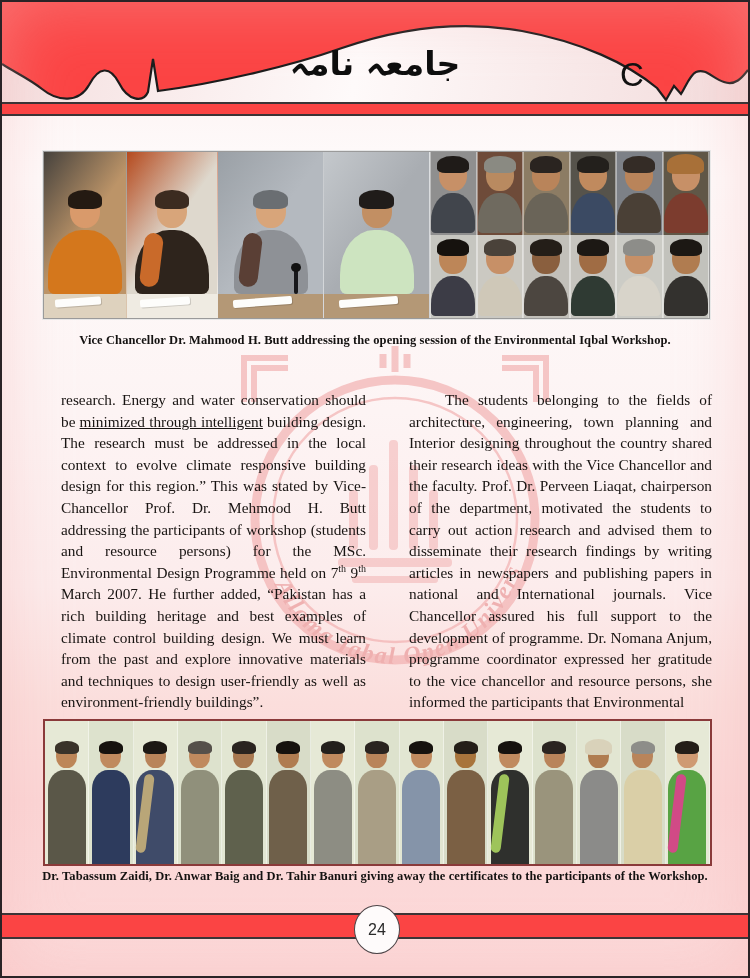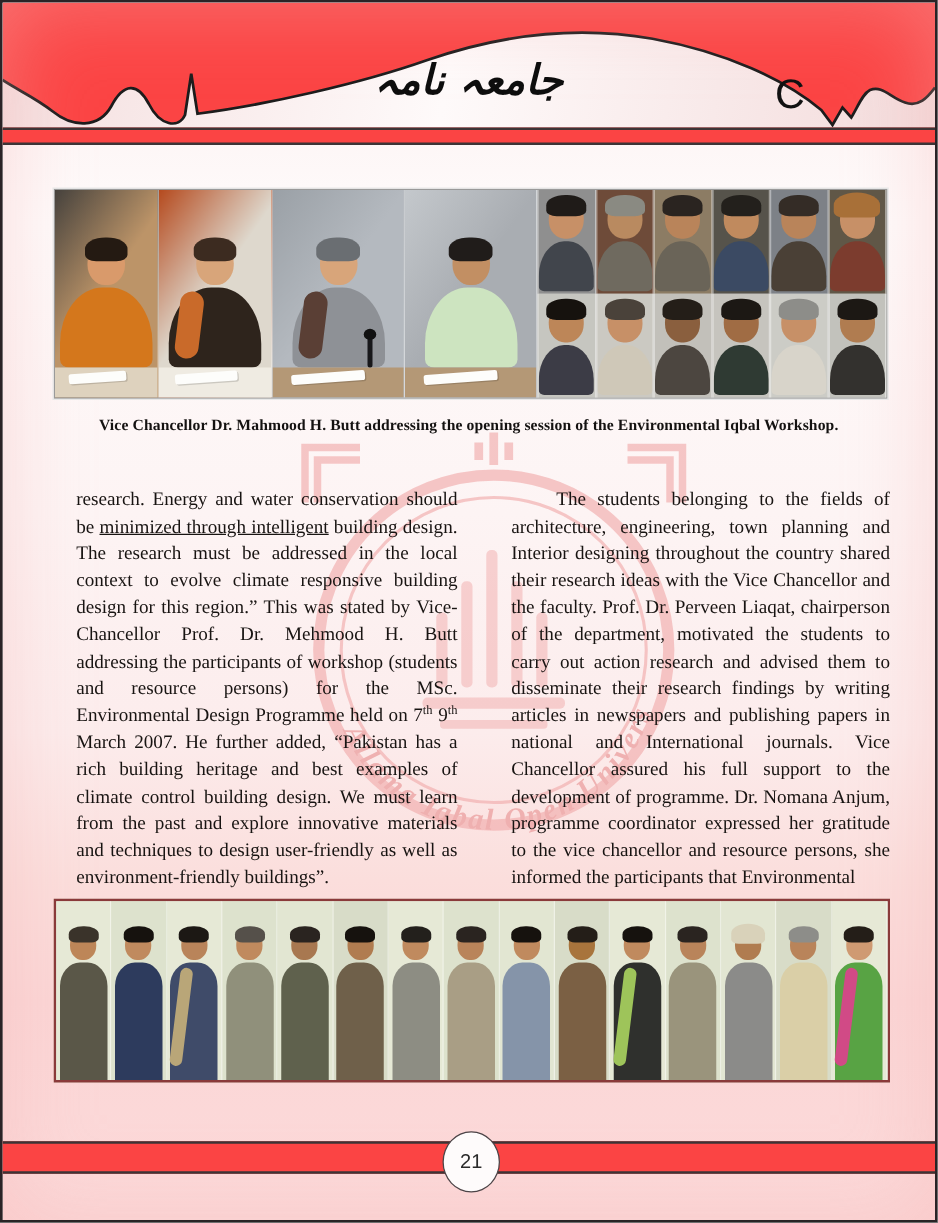--- a/index.html
+++ b/index.html
@@ -10,21 +10,21 @@
     font-family:"Liberation Serif",serif;
   }
   .page::after{content:"";position:absolute;inset:0;pointer-events:none;
     box-shadow:inset 0 0 70px rgba(246,178,178,.45);}
   
   .header{position:absolute;left:0;top:0;width:746px;height:101px;
     background:linear-gradient(100deg,#f4dede 0%,#fefafa 48%,#f3dbdb 100%);}
   .header svg{position:absolute;left:0;top:0;}
   .masthead-title{position:absolute;left:50%;top:42px;transform:translateX(-50%);
     font-family:"DejaVu Sans",sans-serif;font-weight:bold;font-size:33px;color:#0d0d0d;
-    direction:rtl;white-space:nowrap;z-index:3;font-style:italic;}
+    direction:rtl;white-space:nowrap;z-index:3;}
   .corner-letter{position:absolute;left:618px;top:54px;font-family:"Liberation Sans",sans-serif;
     font-size:33px;color:#111;z-index:3;}
   .stripe{position:absolute;left:0;right:0;background:var(--accent,#fb4444);
     border-top:2px solid #3c3436;border-bottom:2px solid #3c3436;z-index:2;}
   .stripe-top{top:100px;height:10px;}
   .stripe-bottom{top:911px;height:22px;}
   
   .watermark{position:absolute;left:228px;top:338px;width:330px;height:365px;z-index:0;opacity:.85;}
   
   .photo-top{position:absolute;left:41px;top:149px;width:665px;height:166px;
@@ -413,19 +413,20 @@
         <div class="person">
           <div class="head" style="background: rgb(207, 154, 114);">
             <div class="hair" style="background: rgb(36, 30, 24);"></div>
           </div>
           <div class="torso" style="background: rgb(88, 163, 68);">
             <div class="accent" style="background: rgb(209, 74, 134);"></div>
           </div>
         </div>
       </div>
     </div>
+  <div class="caption caption-bottom">Dr. Tabassum Zaidi, Dr. Anwar Baig and Dr. Tahir Banuri giving away the certificates to the participants of the Workshop.</div>
 
   <div class="stripe stripe-bottom"></div>
   <div class="page-badge">
-    <span>21</span>
+    <span>24</span>
   </div>
 
 </div>
 
 </body></html>

